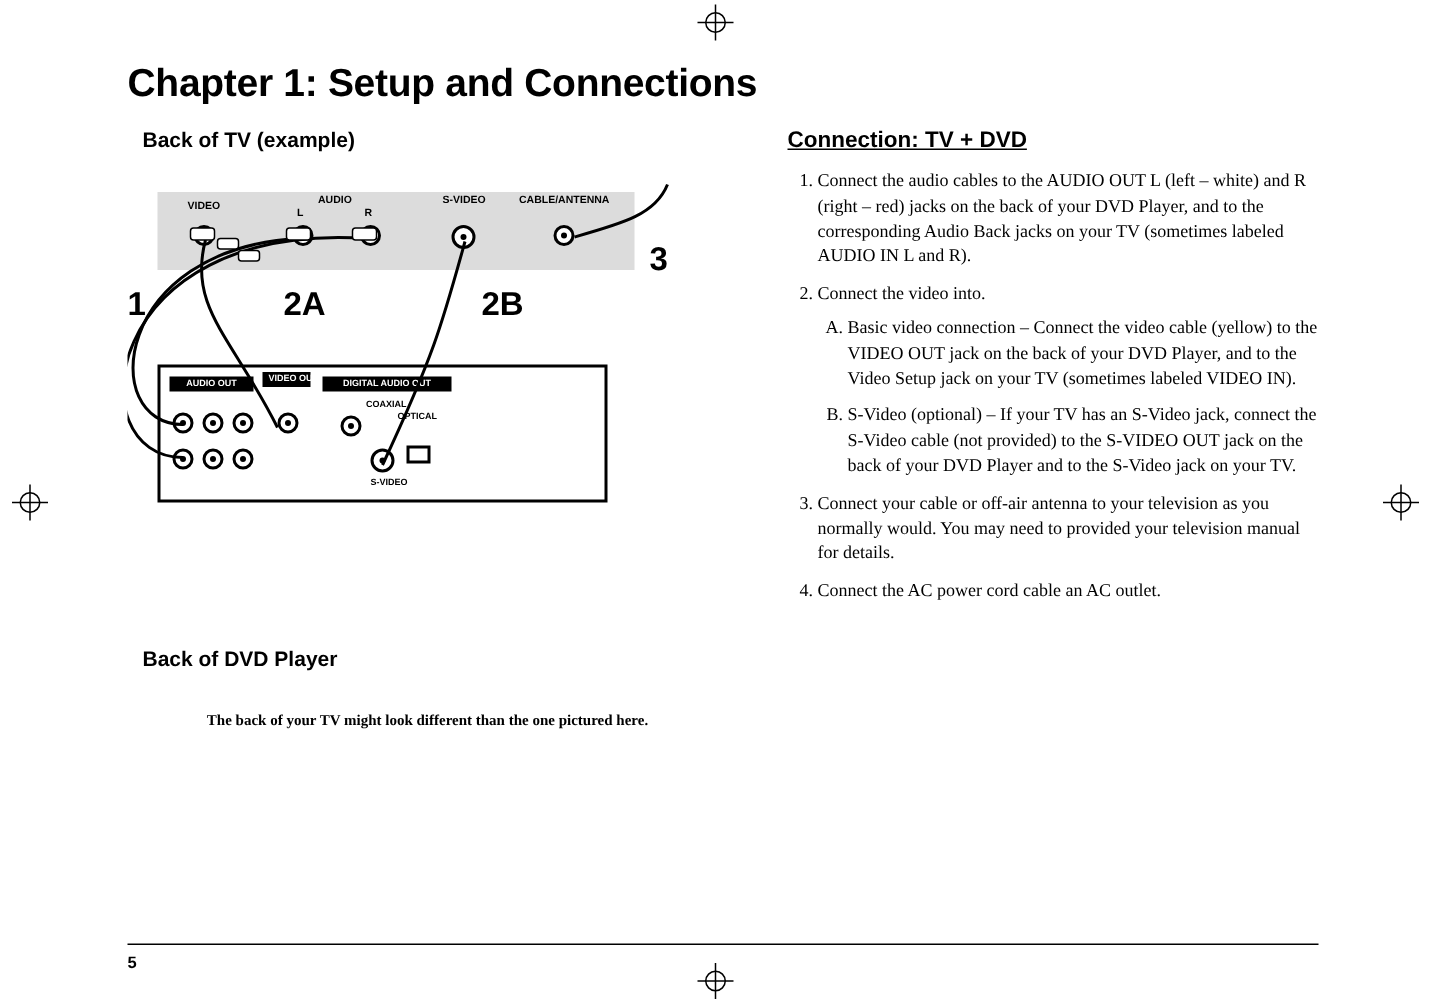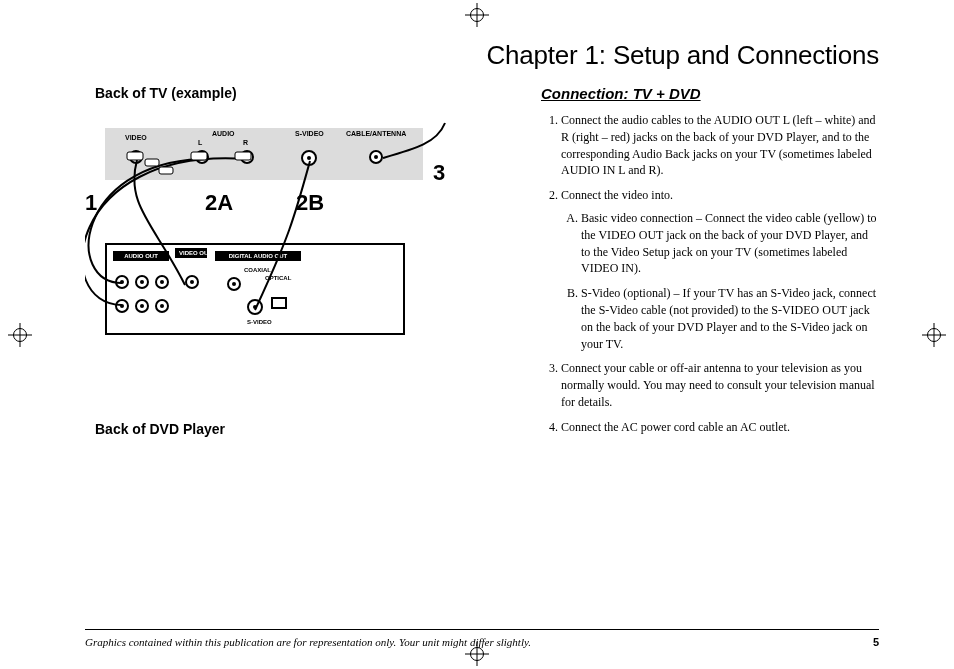--- a/index.html
+++ b/index.html
@@ -32,43 +32,42 @@
   }
   .crop-circle::before { width:24px; height:1px; top:50%; left:50%; transform:translate(-50%,-50%);}
   .crop-circle::after  { width:1px; height:24px; top:50%; left:50%; transform:translate(-50%,-50%);}
 
   .page {
     position: absolute;
     left: 85px; right: 75px; top: 40px; bottom: 40px;
   }
   .columns {
     display: flex;
-    gap: 56px;
+    gap: 40px;
     height: 520px;
   }
   .col-left { flex: 0 0 400px; position: relative; }
   .col-right { flex: 1; }
 
   h1.chapter {
     font-family: "Helvetica Neue Condensed", "Arial Narrow", Arial, sans-serif;
     font-stretch: condensed;
-    font-weight: 400;
+    font-weight: 700;
     font-size: 26px;
-    text-align: right;
+    text-align: left;
     margin-bottom: 14px;
     letter-spacing: -0.2px;
   }
   h2.section {
     font-family: "Helvetica Neue Condensed", "Arial Narrow", Arial, sans-serif;
     font-stretch: condensed;
     font-size: 15px;
     font-weight: 600;
     text-decoration: underline;
     margin-bottom: 10px;
-    font-style: italic;
   }
   .small-head {
     font-family: "Helvetica Neue Condensed", "Arial Narrow", Arial, sans-serif;
     font-stretch: condensed;
     font-weight: 700;
     font-size: 14px;
     margin-bottom: 4px;
   }
   .caption {
     font-family: Georgia, "Times New Roman", serif;
@@ -205,22 +204,22 @@
         <span class="port-label" style="left:210px; top:25px">S-VIDEO</span>
         <span class="port-label" style="left:261px; top:25px">CABLE/ANTENNA</span>
 
         <div class="jack" style="left:44px; top:45px"></div>
         <div class="jack" style="left:110px; top:45px"></div>
         <div class="jack" style="left:155px; top:45px"></div>
         <div class="jack" style="left:216px; top:45px; width:16px; height:16px"></div>
         <div class="jack" style="left:284px; top:45px"></div>
 
         <span class="big-num" style="left:0px; top:85px">1</span>
-        <span class="big-num" style="left:120px; top:85px">2A</span>
-        <span class="big-num" style="left:211px; top:85px">2B</span>
+        <span class="big-num" style="left:104px; top:85px">2A</span>
+        <span class="big-num" style="left:236px; top:85px">2B</span>
         <span class="big-num" style="left:348px; top:55px">3</span>
 
         <div class="dvd-panel">
           <span class="dvd-labelbox" style="left:6px;  top:6px; width:56px">AUDIO OUT</span>
           <span class="dvd-labelbox" style="left:68px; top:3px; width:32px; line-height:1">VIDEO OUT</span>
           <span class="dvd-labelbox" style="left:108px;top:6px; width:86px">DIGITAL AUDIO OUT</span>
           <span class="port-label" style="left:137px;top:22px; font-size:6px">COAXIAL</span>
           <span class="port-label" style="left:158px;top:30px; font-size:6px;font-weight:900">OPTICAL</span>
           <span class="port-label" style="left:140px;top:74px; font-size:6px">S-VIDEO</span>
 
@@ -250,38 +249,38 @@
           <g fill="#fff" stroke="#000" stroke-width="1">
             <rect x="106" y="47" width="16" height="8" rx="2"></rect>
             <rect x="150" y="47" width="16" height="8" rx="2"></rect>
             <rect x="42" y="47" width="16" height="8" rx="2"></rect>
             <rect x="60" y="54" width="14" height="7" rx="2"></rect>
             <rect x="74" y="62" width="14" height="7" rx="2"></rect>
           </g>
         </svg>
       </div>
 
-      <div class="small-head" style="margin-left:10px; margin-top:6px">Back of DVD Player</div>
+      <div class="small-head" style="margin-left:10px; margin-top:16px">Back of DVD Player</div>
+      <div class="caption">The back of your TV might look different than the one pictured here.</div>
     </div>
 
     <div class="col-right">
       <h2 class="section">Connection: TV + DVD</h2>
       <ol class="steps">
         <li>Connect the audio cables to the AUDIO OUT L (left – white) and R (right – red) jacks on the back of your DVD Player, and to the corresponding Audio Back jacks on your TV (sometimes labeled AUDIO IN L and R).</li>
         <li>
           <span>Connect the video into.</span>
           <ol class="sub">
             <li>Basic video connection – Connect the video cable (yellow) to the VIDEO OUT jack on the back of your DVD Player, and to the Video Setup jack on your TV (sometimes labeled VIDEO IN).</li>
             <li>S-Video (optional) – If your TV has an S-Video jack, connect the S-Video cable (not provided) to the S-VIDEO OUT jack on the back of your DVD Player and to the S-Video jack on your TV.</li>
           </ol>
         </li>
-        <li>Connect your cable or off-air antenna to your television as you normally would. You may need to consult your television manual for details.</li>
+        <li>Connect your cable or off-air antenna to your television as you normally would. You may need to provided your television manual for details.</li>
         <li>Connect the AC power cord cable an AC outlet.</li>
       </ol>
     </div>
   </div>
 
   <hr class="footer-rule">
   <div class="footer">
-    <span class="footer-text">Graphics contained within this publication are for representation only. Your unit might differ slightly.</span>
     <span class="page-num">5</span>
   </div>
 </div>
 
 </body></html>

